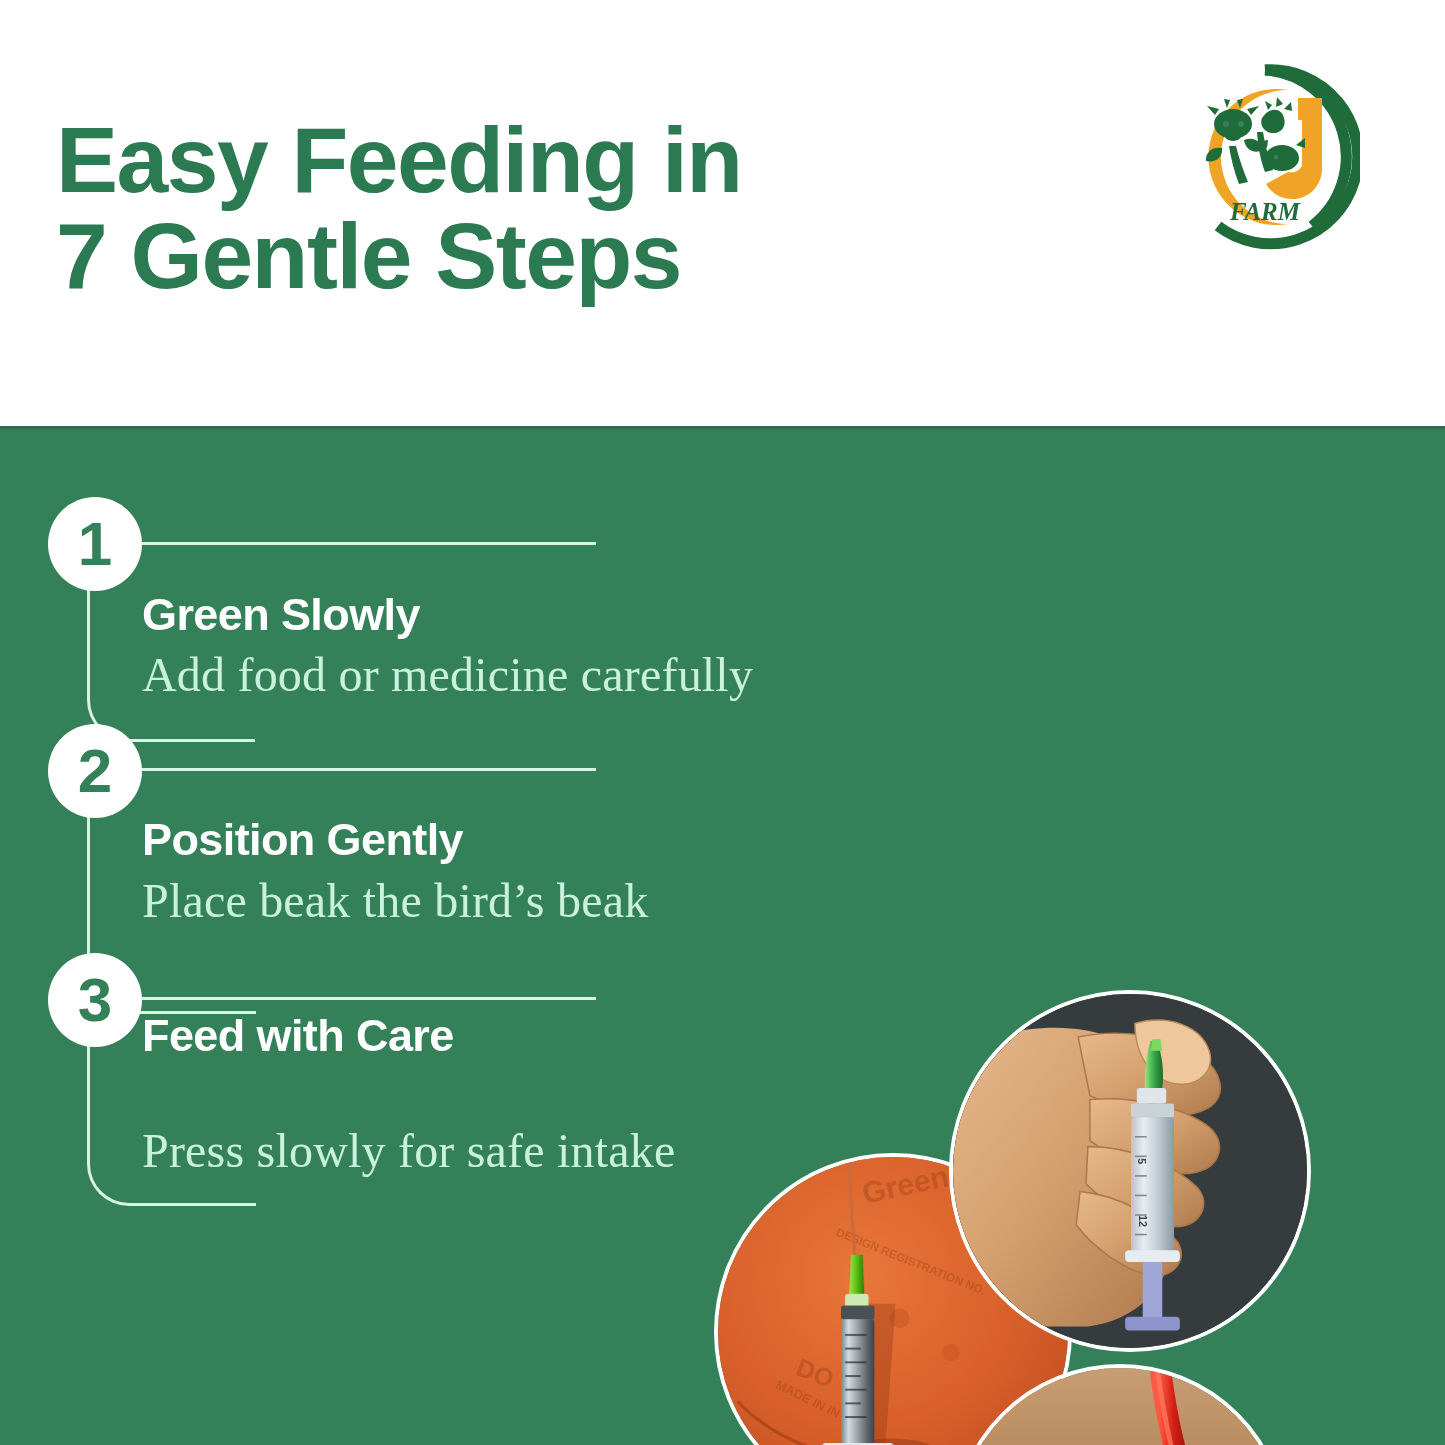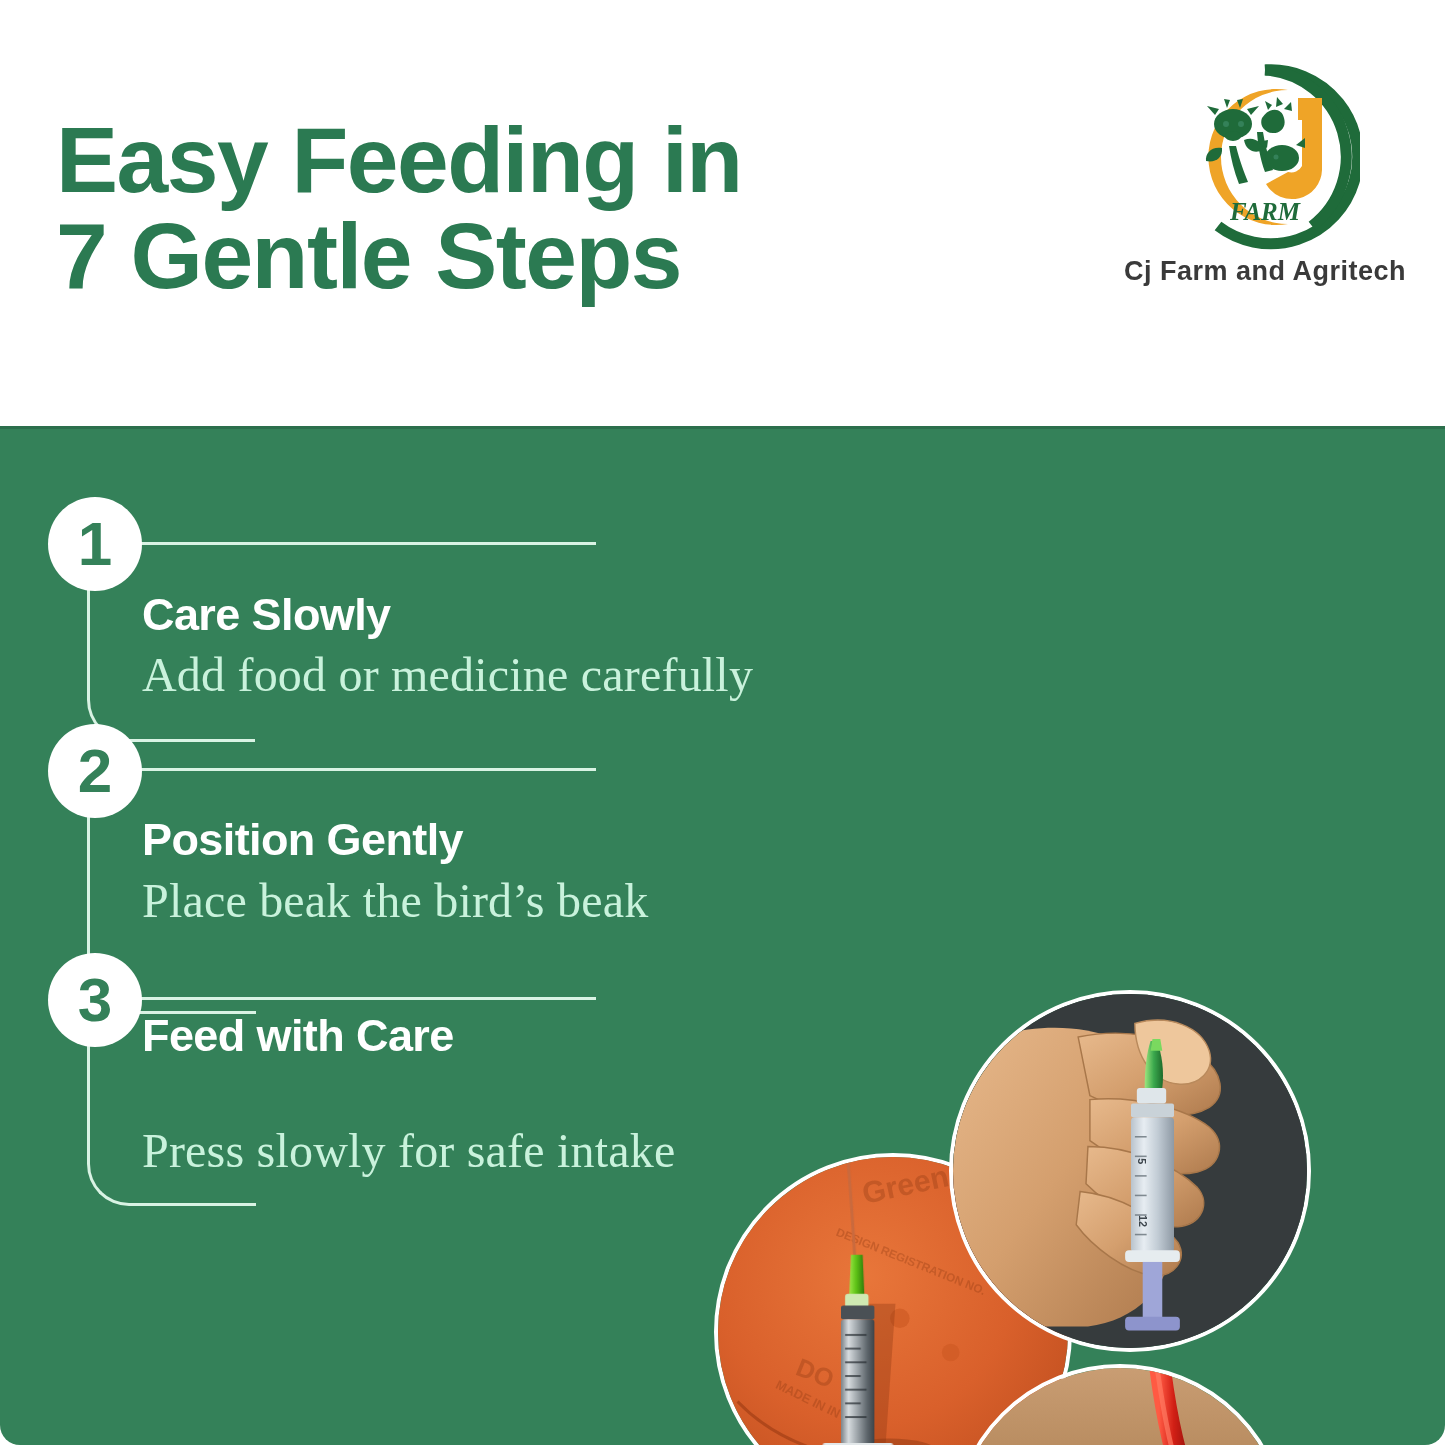--- a/index.html
+++ b/index.html
@@ -9,21 +9,20 @@
   }
   body {
     font-family: "Liberation Sans", sans-serif;
   }
   #page {
     position: relative;
     width: 1445px;
     height: 1445px;
     overflow: hidden;
     background: #ffffff;
-    border-radius: 20px;
   }
 
   
   #header {
     position: absolute;
     left: 0; top: 0;
     width: 1445px;
     height: 426px;
     background: #ffffff;
   }
@@ -219,33 +218,32 @@
             <path d="M126 83 l9 -7 l0 10 z"></path>
             <circle cx="106" cy="95" r="2.5" fill="#348159"></circle>
             <path d="M66 84 c4 16 8 26 12 36 l-9 2 c-5 -13 -8 -25 -10 -38 z"></path>
             <path d="M74 78 c10 -4 18 2 19 10 c-8 4 -17 1 -19 -10 z"></path>
             <path d="M52 86 c-10 -2 -17 5 -16 13 c9 2 17 -3 16 -13 z"></path>
           </g>
 
           <text x="95" y="158" text-anchor="middle" font-family="'Liberation Serif', serif" font-style="italic" font-weight="700" font-size="25" fill="#1f6b3a">FARM</text>
         </svg>
       </div>
-      <div id="logo-caption">Cj Farm and Agritech</div>
     </div>
 
   </div>
 
   <div id="panel">
     <div id="panel-topline"></div>
 
     <div class="step">
       <div class="step-connector" style="top:118px; height:195px; width:165px;"></div>
       <div class="step-rule" style="top:116px;"></div>
       <div class="step-badge" style="top:71px;">1</div>
-      <div class="step-heading" style="top:163px;">Care Slowly</div>
+      <div class="step-heading" style="top:163px;">Green Slowly</div>
       <div class="step-sub" style="top:221px;">Add food or medicine carefully</div>
     </div>
 
     <div class="step">
       <div class="step-connector" style="top:391px; height:194px; width:166px;"></div>
       <div class="step-rule" style="top:342px;"></div>
       <div class="step-badge" style="top:298px;">2</div>
       <div class="step-heading" style="top:388px;">Position Gently</div>
       <div class="step-sub" style="top:447px;">Place beak the bird’s beak</div>
     </div>

